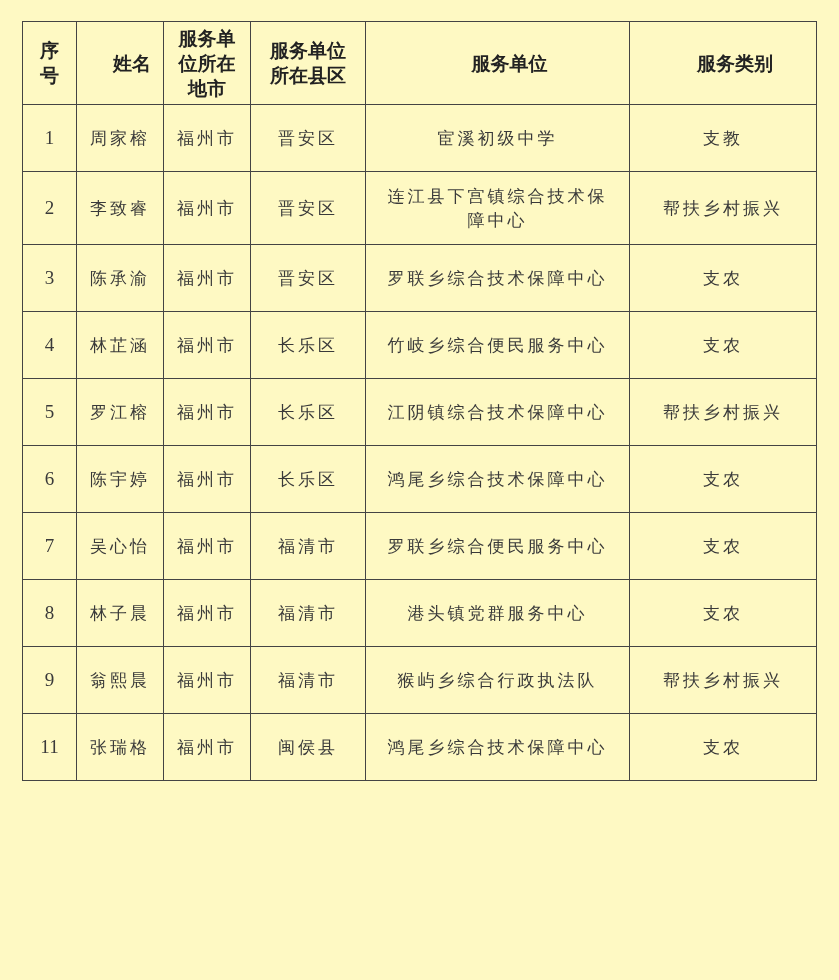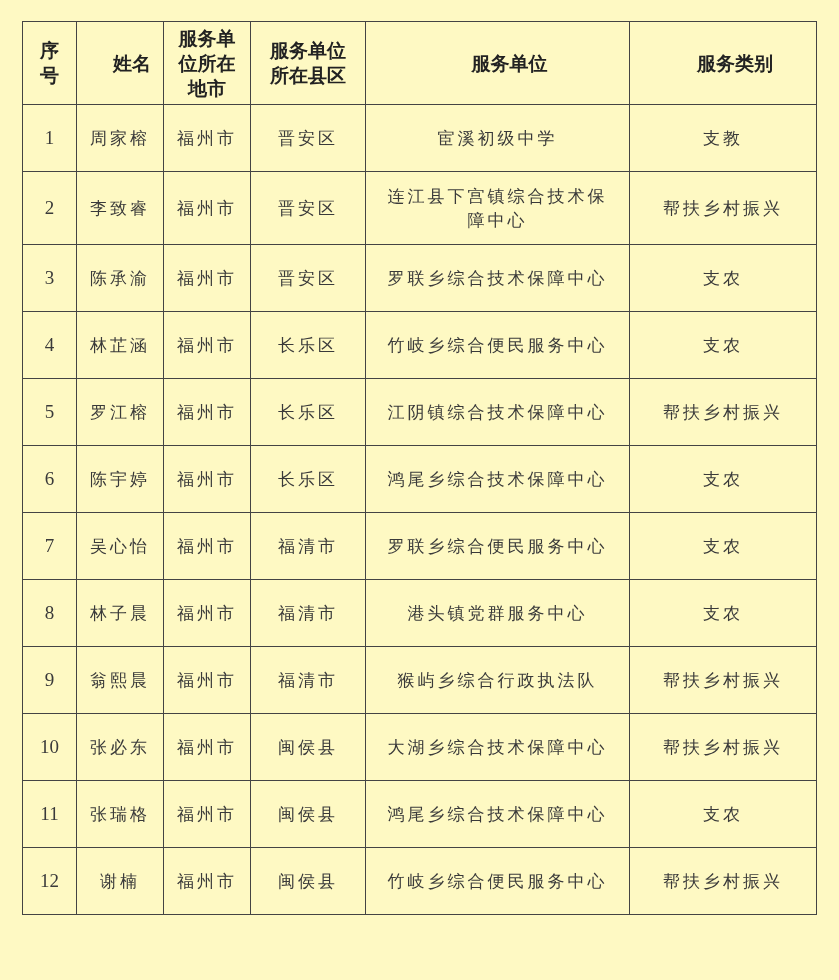--- a/index.html
+++ b/index.html
@@ -163,43 +163,27 @@
 
     <tr>
       <td class="num">9</td>
       <td>翁熙晨</td>
       <td>福州市</td>
       <td>福清市</td>
       <td class="unit">猴屿乡综合行政执法队</td>
       <td>帮扶乡村振兴</td>
     </tr>
 
-    <tr>
-      <td class="num">10</td>
-      <td>张必东</td>
-      <td>福州市</td>
-      <td>闽侯县</td>
-      <td class="unit">大湖乡综合技术保障中心</td>
-      <td>帮扶乡村振兴</td>
-    </tr>
 
     <tr>
       <td class="num">11</td>
       <td>张瑞格</td>
       <td>福州市</td>
       <td>闽侯县</td>
       <td class="unit">鸿尾乡综合技术保障中心</td>
       <td>支农</td>
     </tr>
 
-    <tr>
-      <td class="num">12</td>
-      <td>谢楠</td>
-      <td>福州市</td>
-      <td>闽侯县</td>
-      <td class="unit">竹岐乡综合便民服务中心</td>
-      <td>帮扶乡村振兴</td>
-    </tr>
 
   </tbody>
   </table>
 
 </div>
 
 </body></html>

